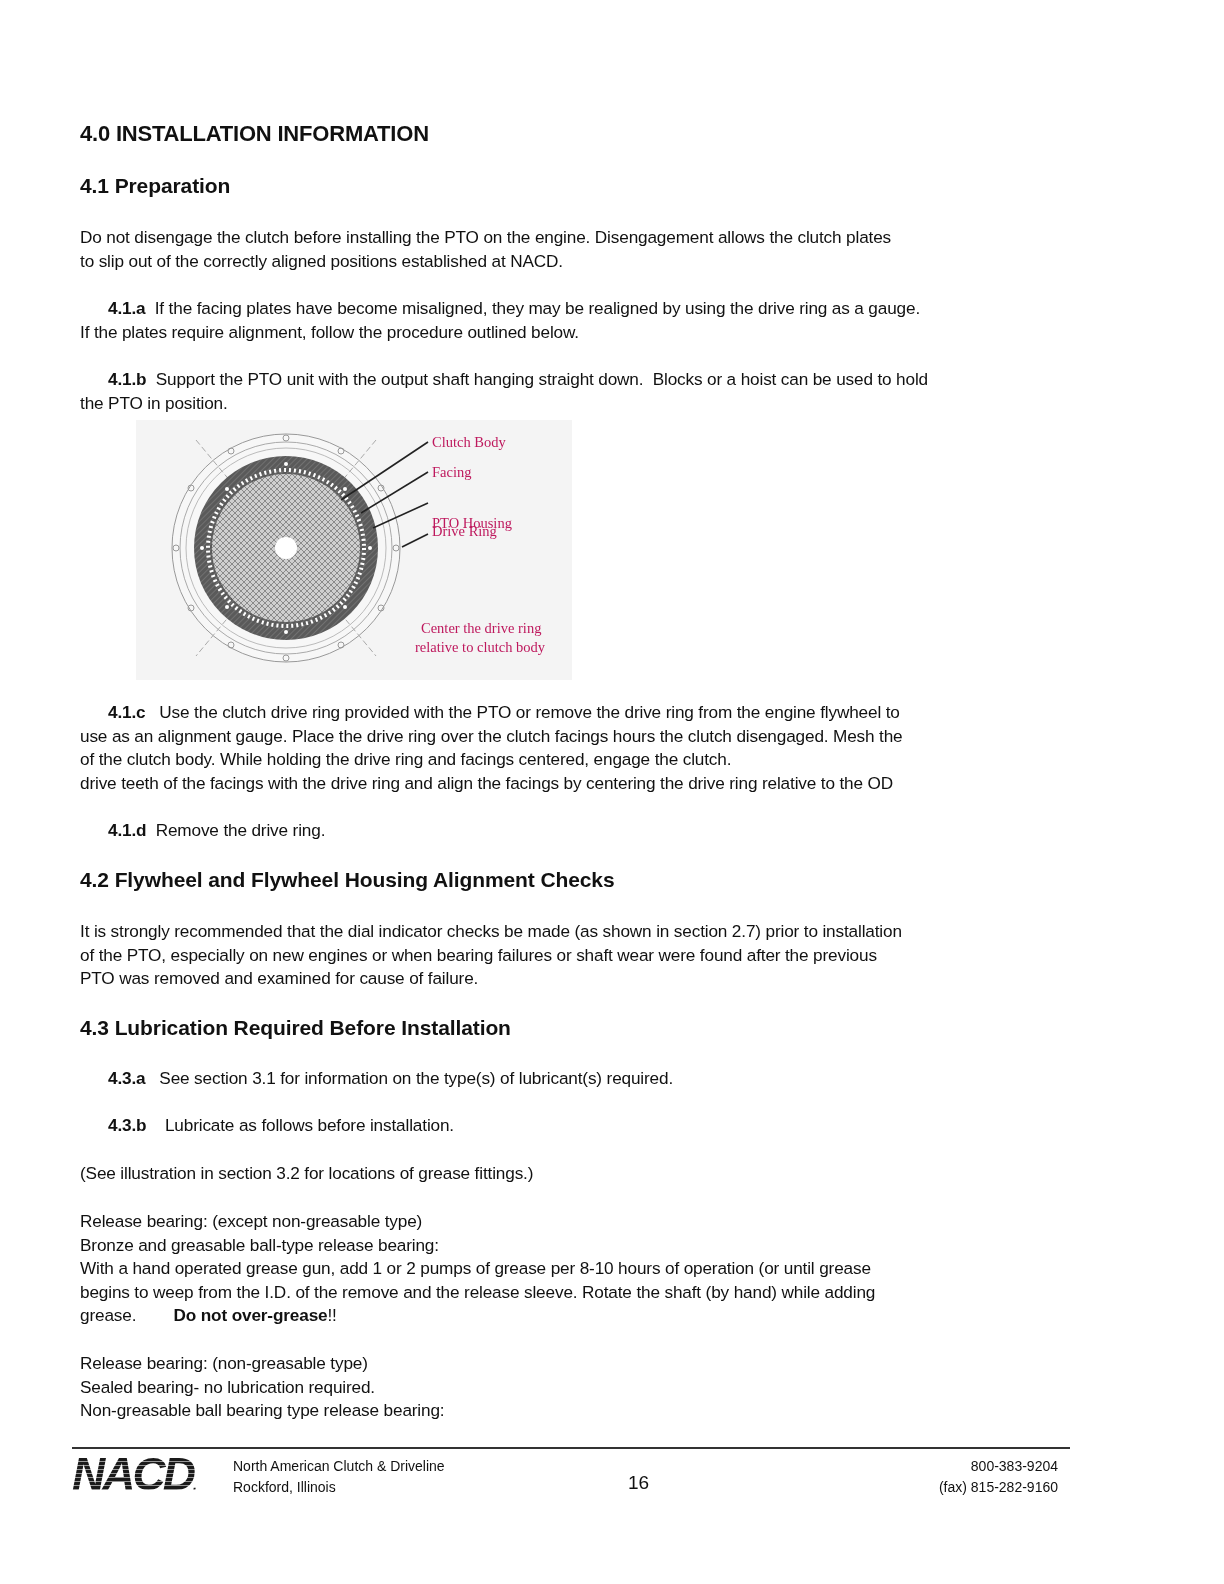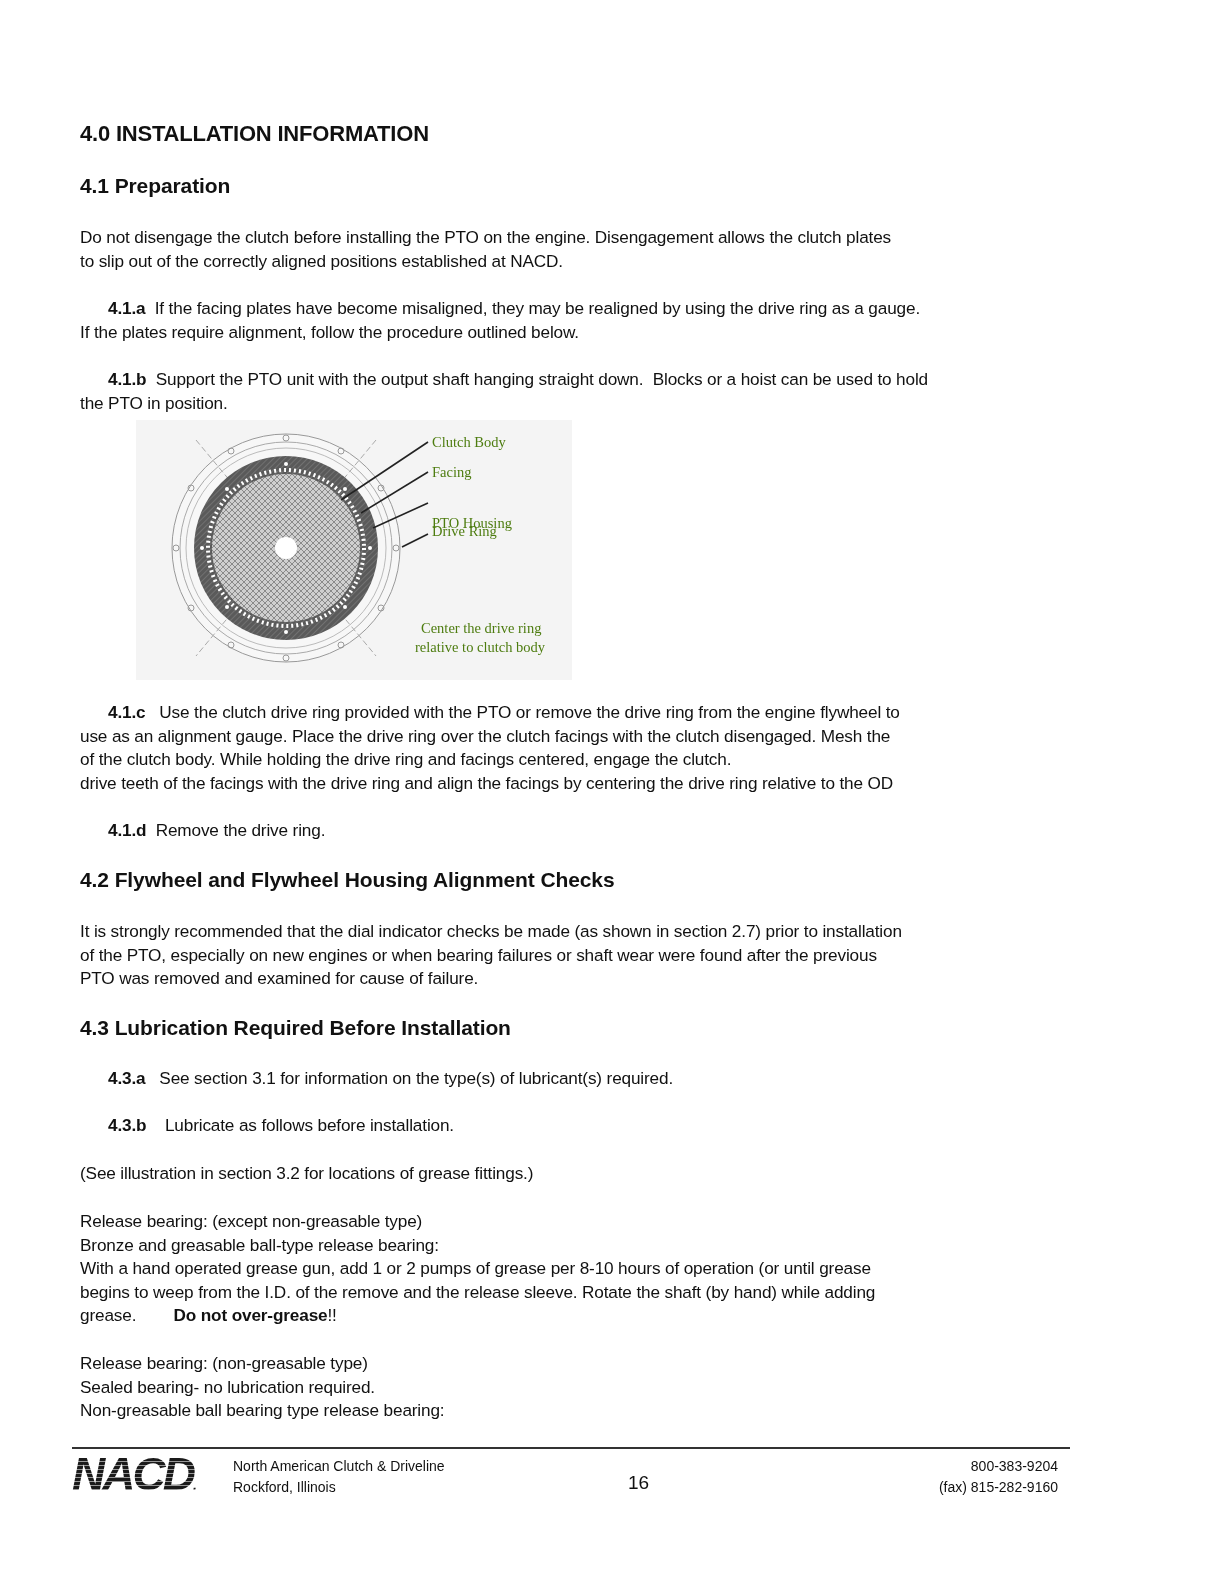--- a/index.html
+++ b/index.html
@@ -4,21 +4,21 @@
 <style>
   html, body { margin: 0; padding: 0; background: #ffffff; }
   body { width: 1224px; height: 1584px; position: relative; overflow: hidden;
          font-family: "Liberation Sans", sans-serif; color: #111; }
   .abs { position: absolute; }
   .h0 { font-size: 22px; font-weight: bold; left: 80px; top: 121px; letter-spacing: -0.2px; }
   .h1 { font-size: 21px; font-weight: bold; left: 80px; letter-spacing: -0.1px; }
   .p { font-size: 17.2px; line-height: 23.5px; left: 80px; width: 1000px; letter-spacing: -0.15px; }
   .b { font-weight: bold; margin-left: 28px; }
   .figure { left: 136px; top: 420px; width: 436px; height: 260px; background: #f4f4f4; }
-  .fig-label { font-family: "Liberation Serif", serif; font-size: 14.5px; color: #4d7c0f; position: absolute; white-space: nowrap; }
+  .fig-label { font-family: "Liberation Serif", serif; font-size: 14.5px; color: #be185d; position: absolute; white-space: nowrap; }
   .footer-rule { left: 72px; top: 1447px; width: 998px; height: 2px; background: #333; }
   .logo { left: 72px; top: 1454px; font-family: "Liberation Sans", sans-serif; font-weight: bold; font-style: italic;
           font-size: 46px; letter-spacing: -3px; color: #1a1a1a; line-height: 40px; }
   .logo-stripes { left: 72px; top: 1454px; width: 150px; height: 40px;
           background: repeating-linear-gradient(to bottom, transparent 0px, transparent 3px, rgba(255,255,255,0.55) 3px, rgba(255,255,255,0.55) 4px); }
   .ft { font-size: 14px; line-height: 21px; }
 </style>
 </head>
 <body>
 
@@ -107,21 +107,21 @@
   <span class="fig-label" style="left:296px;top:14px;">Clutch Body</span>
   <span class="fig-label" style="left:296px;top:44px;">Facing</span>
   <span class="fig-label" style="left:296px;top:73px;margin-top:30px;">Drive Ring</span>
   <span class="fig-label" style="left:296px;top:95px;">PTO Housing</span>
   <span class="fig-label" style="left:285px;top:200px;">Center the drive ring</span>
   <span class="fig-label" style="left:279px;top:219px;">relative to clutch body</span>
 </div>
 
 <div class="abs p" style="top:701px;">
   <div><span class="b">4.1.c</span><span style="white-space:pre">   Use the clutch drive ring provided with the PTO or remove the drive ring from the engine flywheel to</span></div>
-  <div>use as an alignment gauge.  Place the drive ring over the clutch facings with the clutch disengaged.  Mesh the</div>
+  <div>use as an alignment gauge.  Place the drive ring over the clutch facings hours the clutch disengaged.  Mesh the</div>
   <div>of the clutch body.  While holding the drive ring and facings centered, engage the clutch.</div>
   <div>drive teeth of the facings with the drive ring and align the facings by centering the drive ring relative to the OD</div>
 </div>
 
 <div class="abs p" style="top:819px;">
   <div><span class="b">4.1.d</span><span style="white-space:pre">  Remove the drive ring.</span></div>
 </div>
 
 <div class="abs h1" style="top:868px;">4.2  Flywheel and Flywheel Housing Alignment Checks</div>
 

